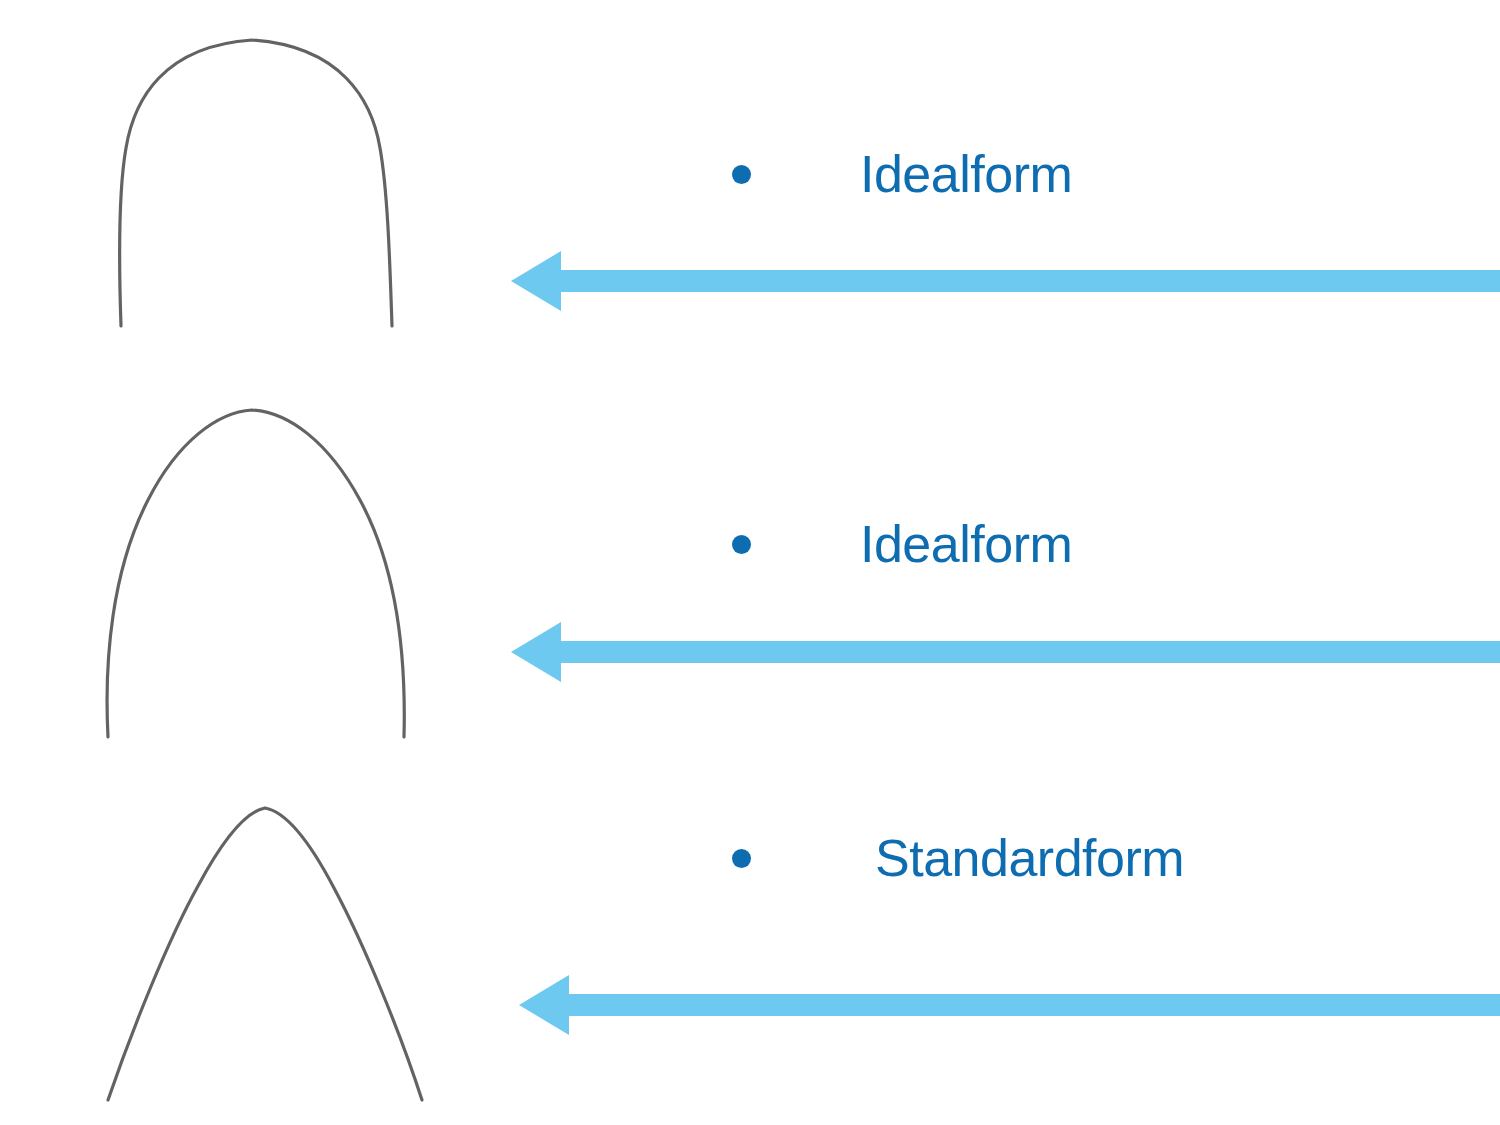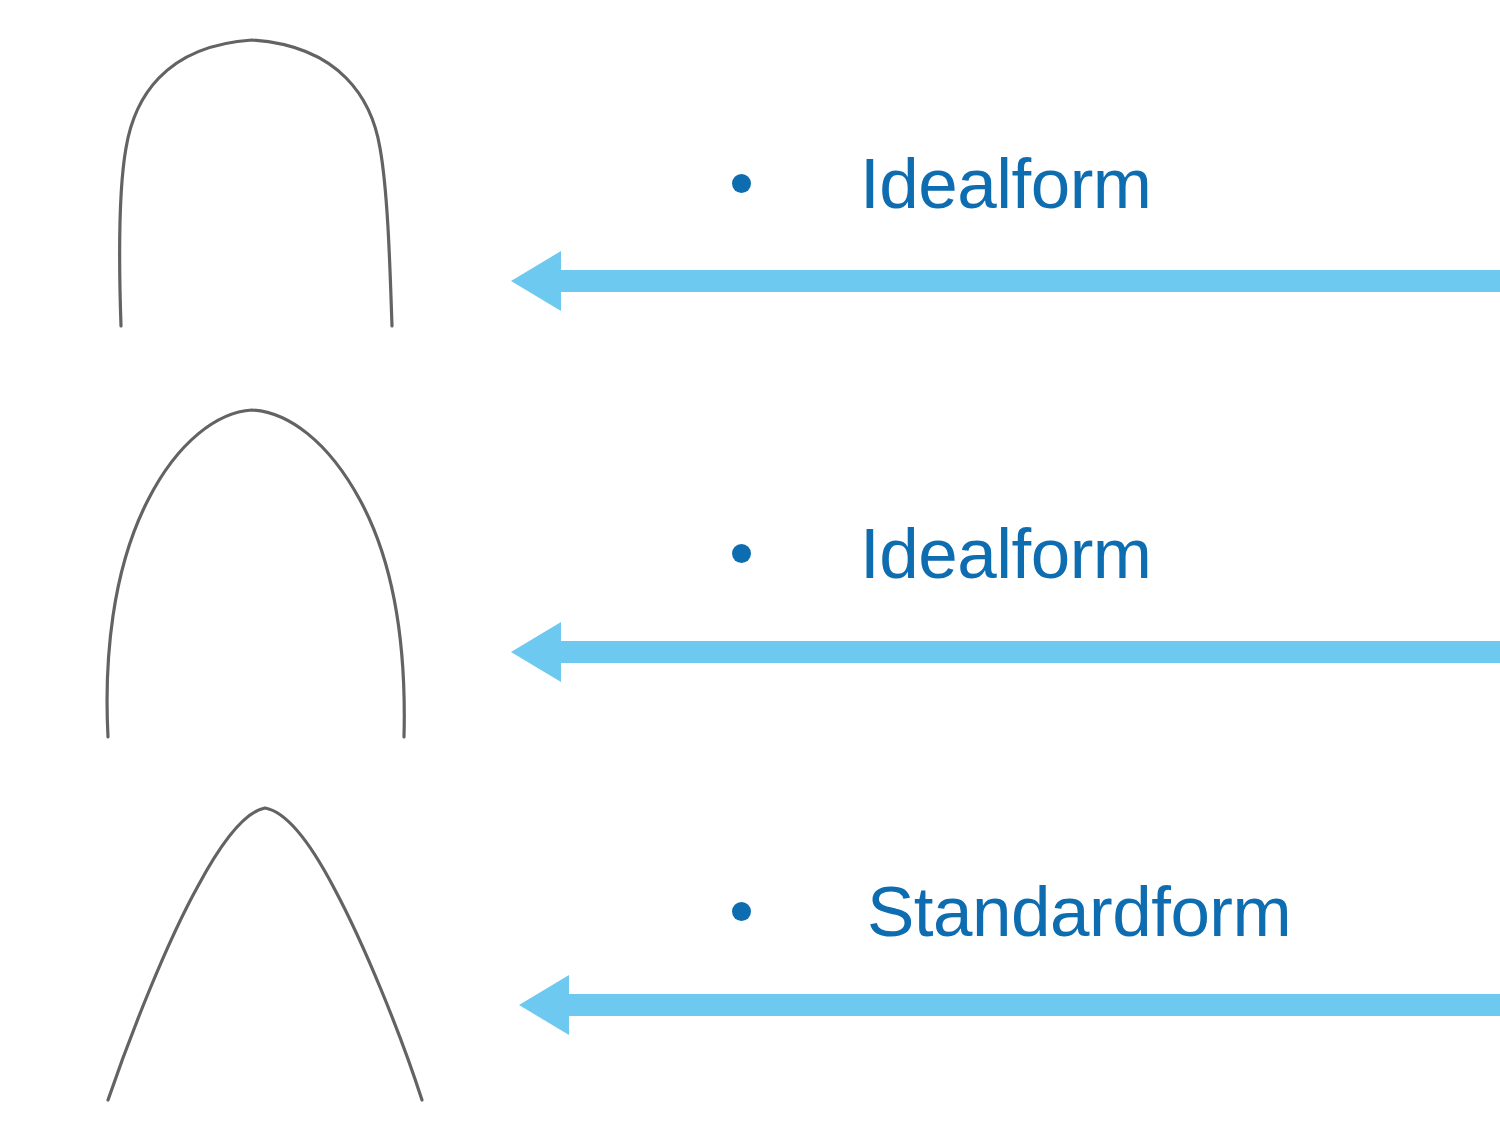--- a/index.html
+++ b/index.html
@@ -63,29 +63,29 @@
   .bullet-dot {
     width: 19px;
     height: 19px;
     border-radius: 50%;
     background: #0e6cb0;
     flex: 0 0 auto;
   }
   .bullet-label {
     color: #0e6cb0;
     font-family: "Liberation Sans", sans-serif;
-    font-size: 71px;
+    font-size: 52px;
     font-weight: 400;
     line-height: 1;
     letter-spacing: -0.5px;
     white-space: nowrap;
   }
   #row-idealform    { top: 148px; }
   #row-euroform     { top: 518px; }
-  #row-standardform { top: 876px; }
+  #row-standardform { top: 832px; gap: 8px; }
 
   #row-idealform    .bullet-label { margin-left: 109px; }
   #row-euroform     .bullet-label { margin-left: 109px; }
   #row-standardform .bullet-label { margin-left: 116px; }
 </style>
 </head>
 <body>
 
 <div id="slide">
 

